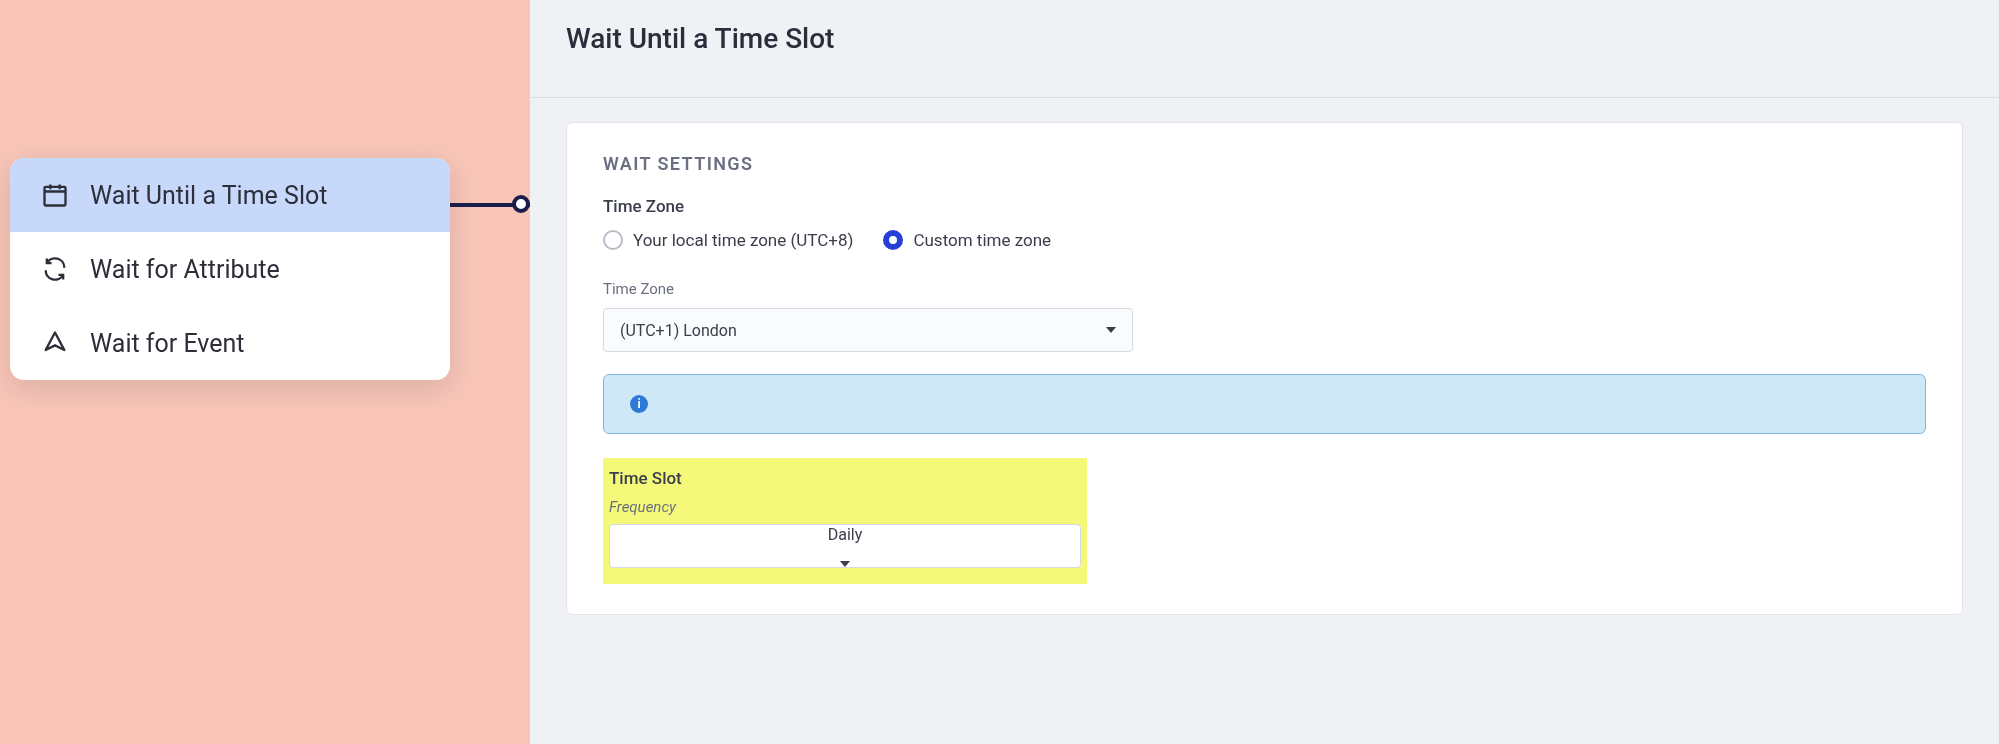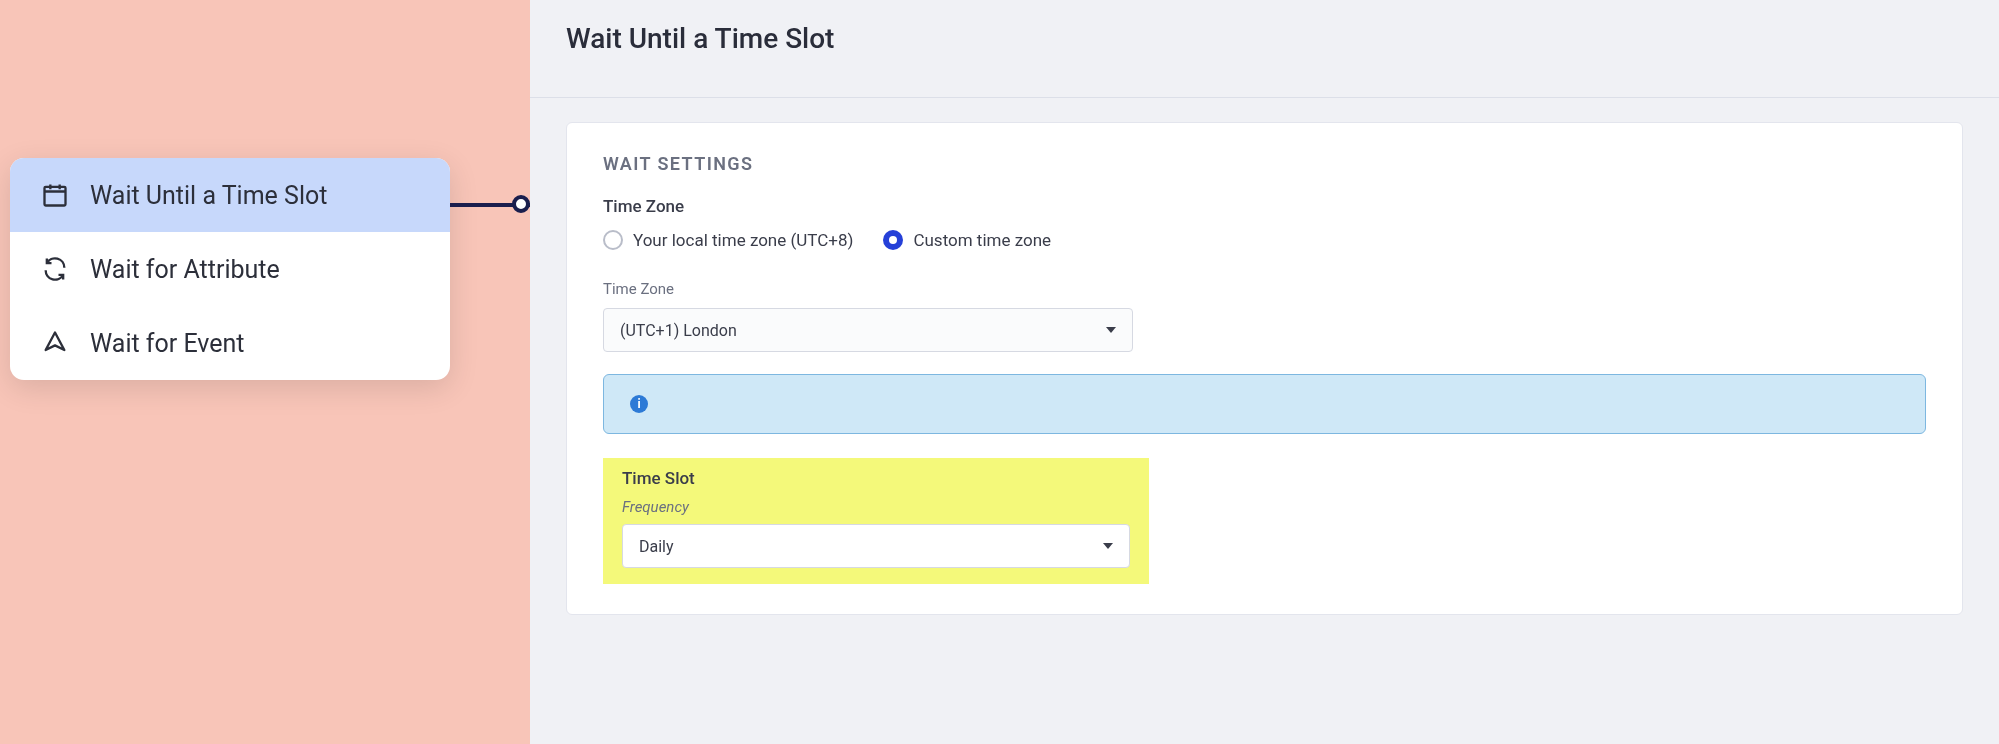--- a/index.html
+++ b/index.html
@@ -192,34 +192,35 @@
     font-size: 12px;
     font-weight: 700;
     display: flex;
     align-items: center;
     justify-content: center;
     flex-shrink: 0;
   }
   .highlight-block {
     margin-top: 24px;
     background: #f4f97a;
-    padding: 10px 19px;
-    width: 546px;
+    padding: 10px 6px;
+    width: 484px;
   }
   .highlight-block .field-label {
     margin-bottom: 10px;
   }
   .highlight-block .sub-label {
     margin-bottom: 8px;
     font-style: italic;
   }
   .highlight-block .select-box {
     background: #fff;
     margin-bottom: 6px;
     width: 100%;
+    flex-direction: column;
   }
 </style>
 </head>
 <body>
 
 <div class="left-panel">
   <div class="menu-card">
     <div class="menu-item active">
       <span class="menu-icon">
         <svg width="28" height="28" viewBox="0 0 24 24" fill="none" stroke="currentColor" stroke-width="2">

